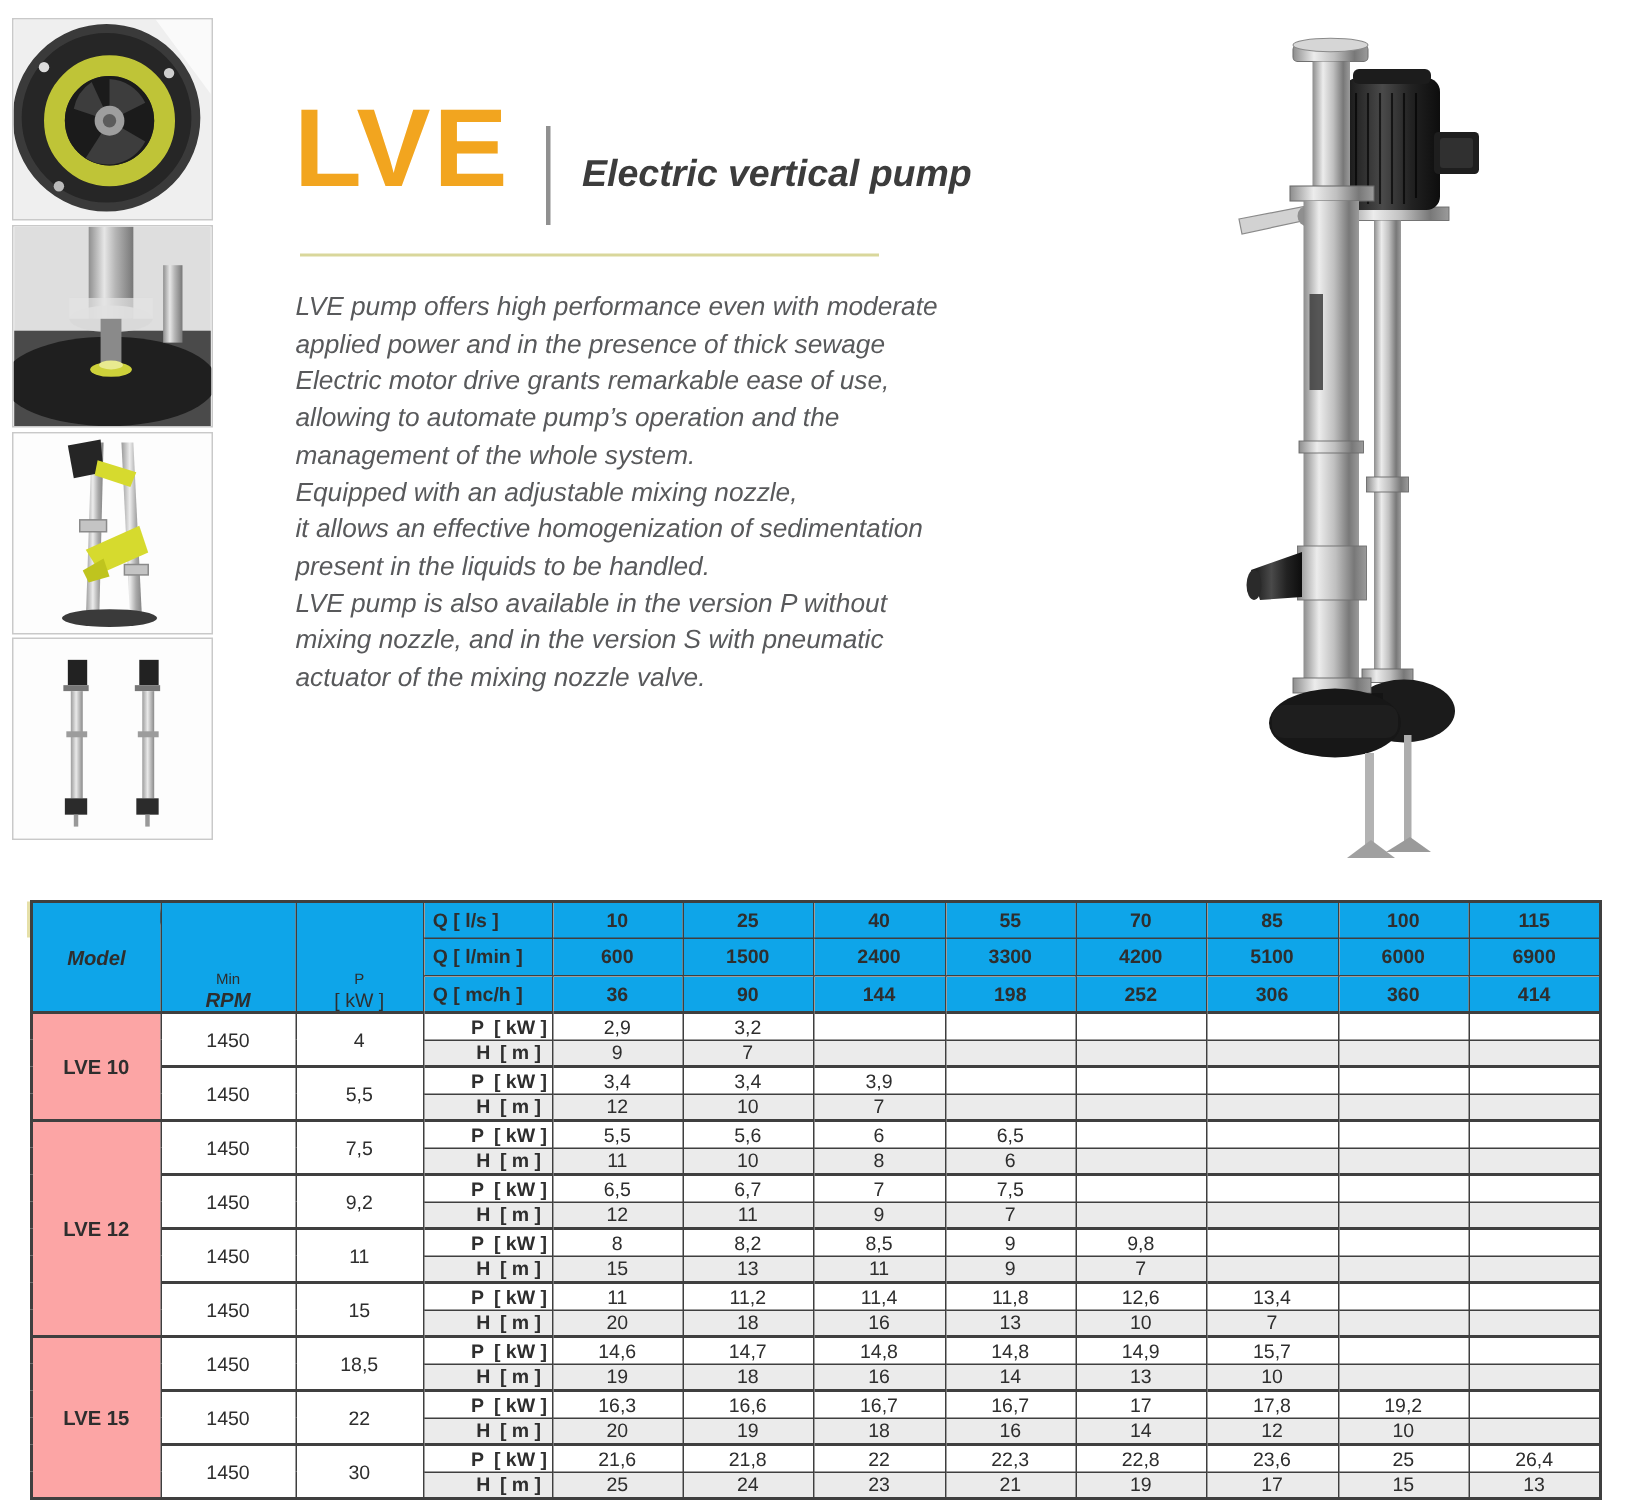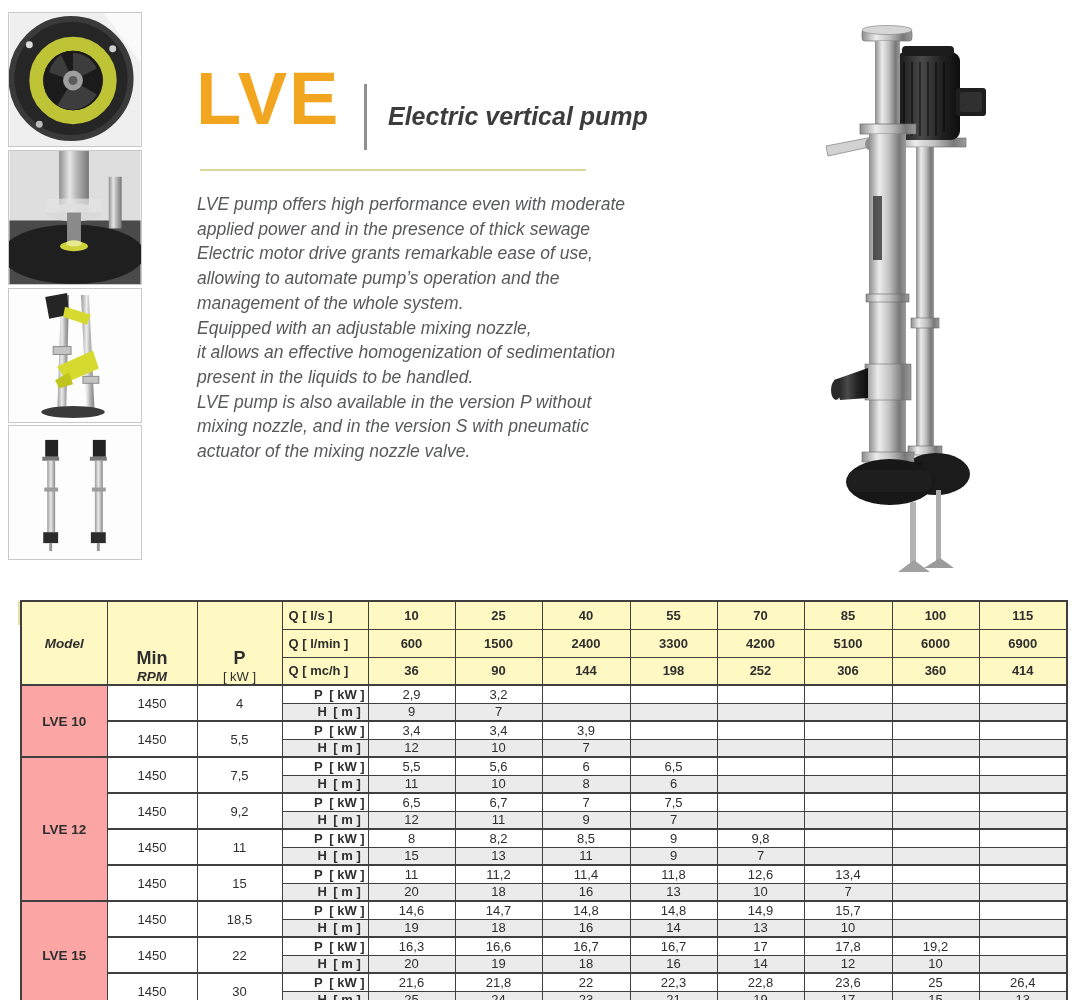--- a/index.html
+++ b/index.html
@@ -27,22 +27,22 @@
   .features .bar{width:4px;height:24px;background:#E6E0A8;margin-right:17px;}
   .features .txt{font-size:20px;font-style:italic;color:#4a4a4a;letter-spacing:1.5px;}
 
   
   .tbl-wrap{position:absolute;left:20px;top:600px;width:1046px;}
   table{border-collapse:collapse;table-layout:fixed;width:1046px;font-size:13px;color:#2e2e2e;}
   td,th{border:1px solid #3f3f3f;padding:0;text-align:center;vertical-align:middle;overflow:hidden;white-space:nowrap;}
   table{border:2px solid #3f3f3f;}
   thead tr{height:21px;}
   tbody tr{height:18px;}
-  thead th,thead td{background:#fef9c3;}
-  th .b{font-weight:bold;font-size:18px;margin-top:46px;}
+  thead th,thead td{background:#0ea5e9;}
+  th .b{font-weight:normal;font-size:10px;margin-top:46px;}
   th .bi{font-weight:bold;font-style:italic;font-size:13.5px;}
   th .n{font-weight:normal;font-size:13px;}
   .qlabel{font-weight:bold;text-align:left;padding-left:6px;}
   .qval{font-weight:bold;}
   .mname{font-weight:bold;font-size:13.5px;background:#fff;}
   .rpm,.pw{background:#fff;}
   .rlabel{text-align:center;padding-left:22px;font-weight:bold;}
   .rlabel .rletter{display:inline-block;width:22px;}
   .p-row td{border-top:2px solid #3f3f3f;background:#fff;}
   .h-row td{border-top:1px solid #3f3f3f;background:#EBEBEB;}

